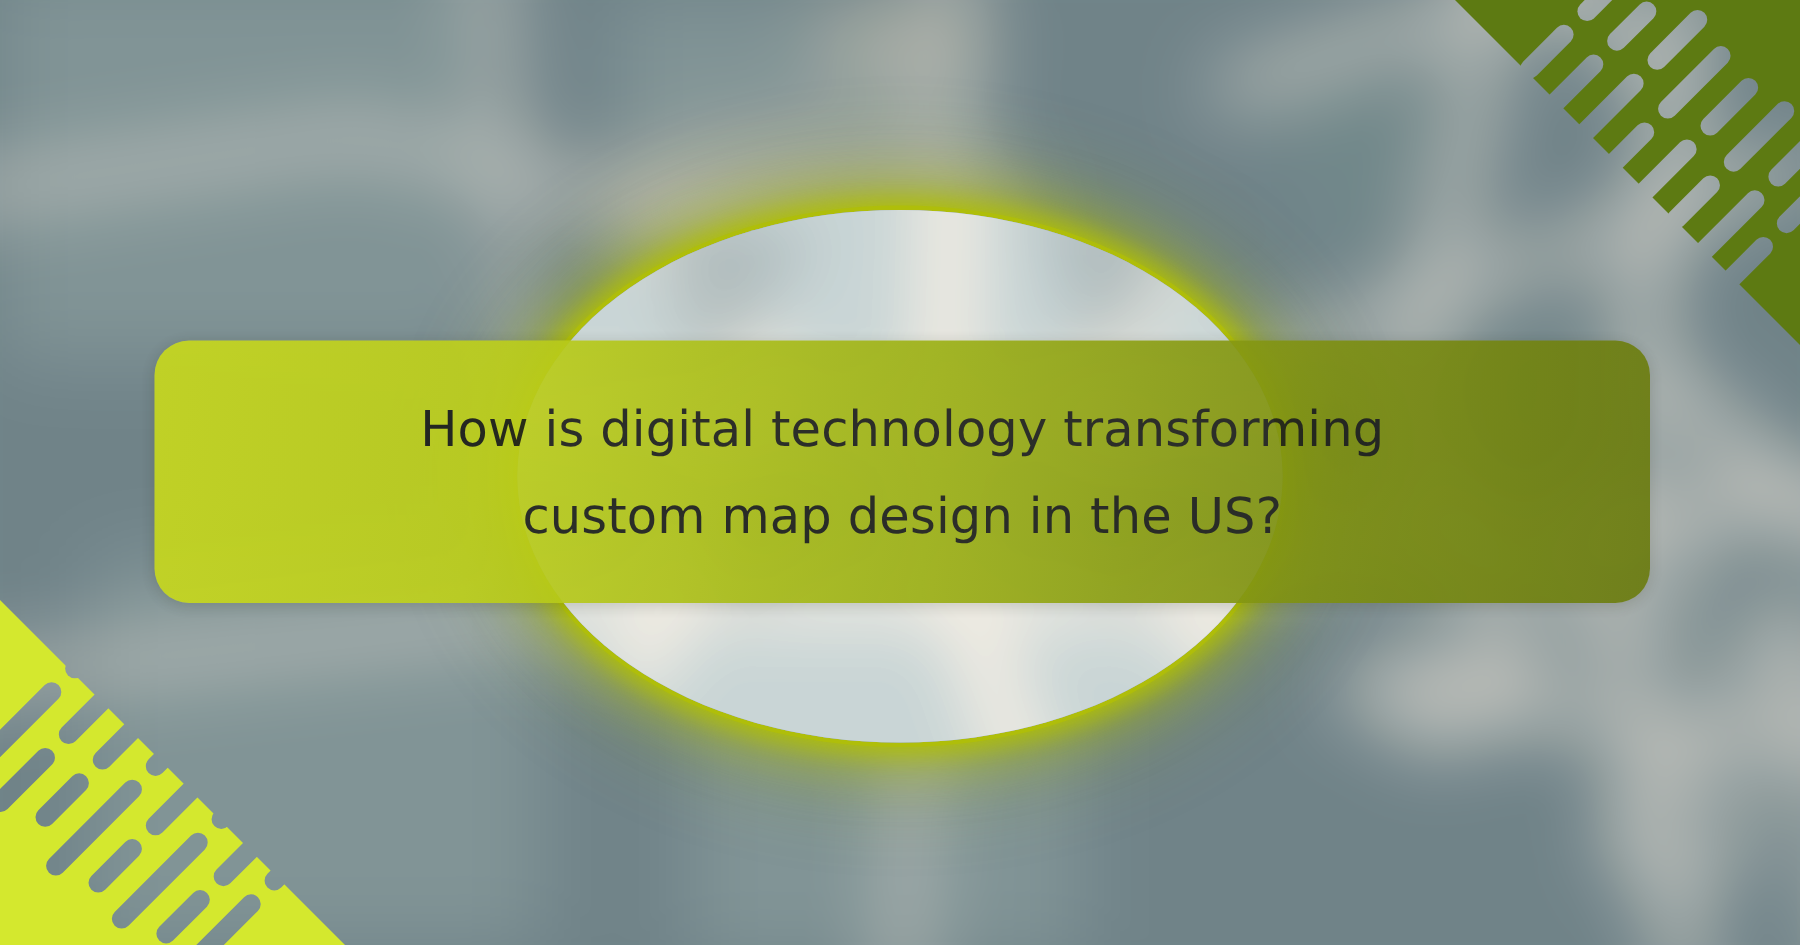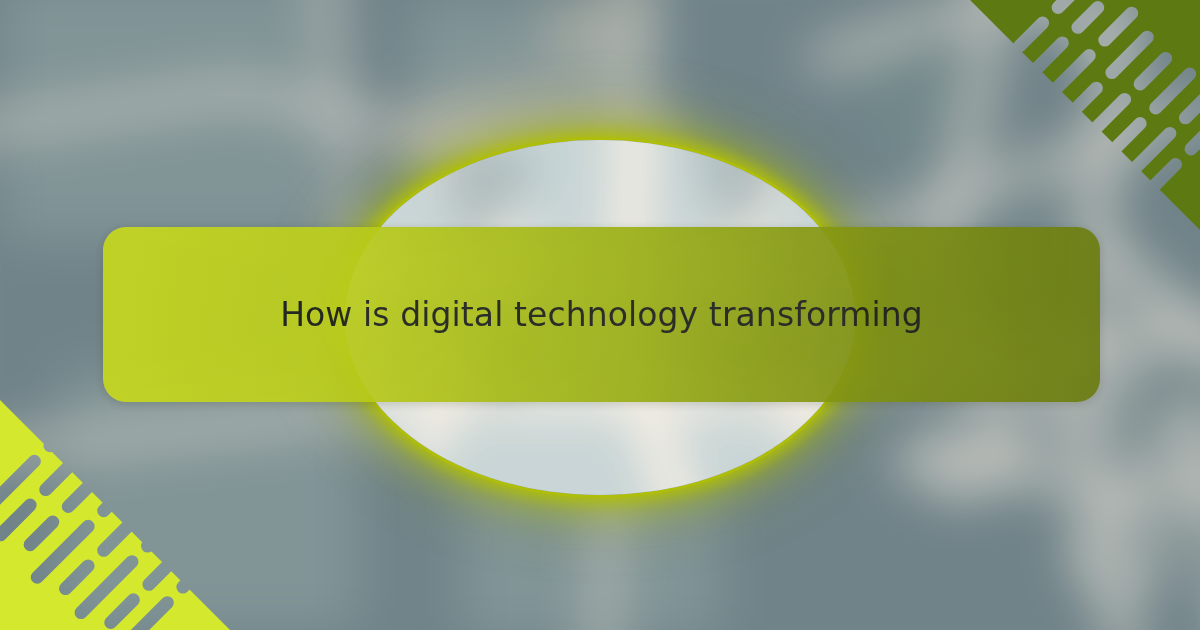--- a/index.html
+++ b/index.html
@@ -252,16 +252,17 @@
           </g>
         </mask>
       </defs>
       <polygon points="0,0 0,230 230,230" fill="#d4e82e" mask="url(#dashMaskBL)"></polygon>
     </svg>
   </div>
 
   <div class="banner">
     <h1 class="banner-text">
       <span>How is digital technology transforming</span><br>
+      <span>custom map design in the US?</span>
     </h1>
   </div>
 
 </div>
 
 </body></html>

